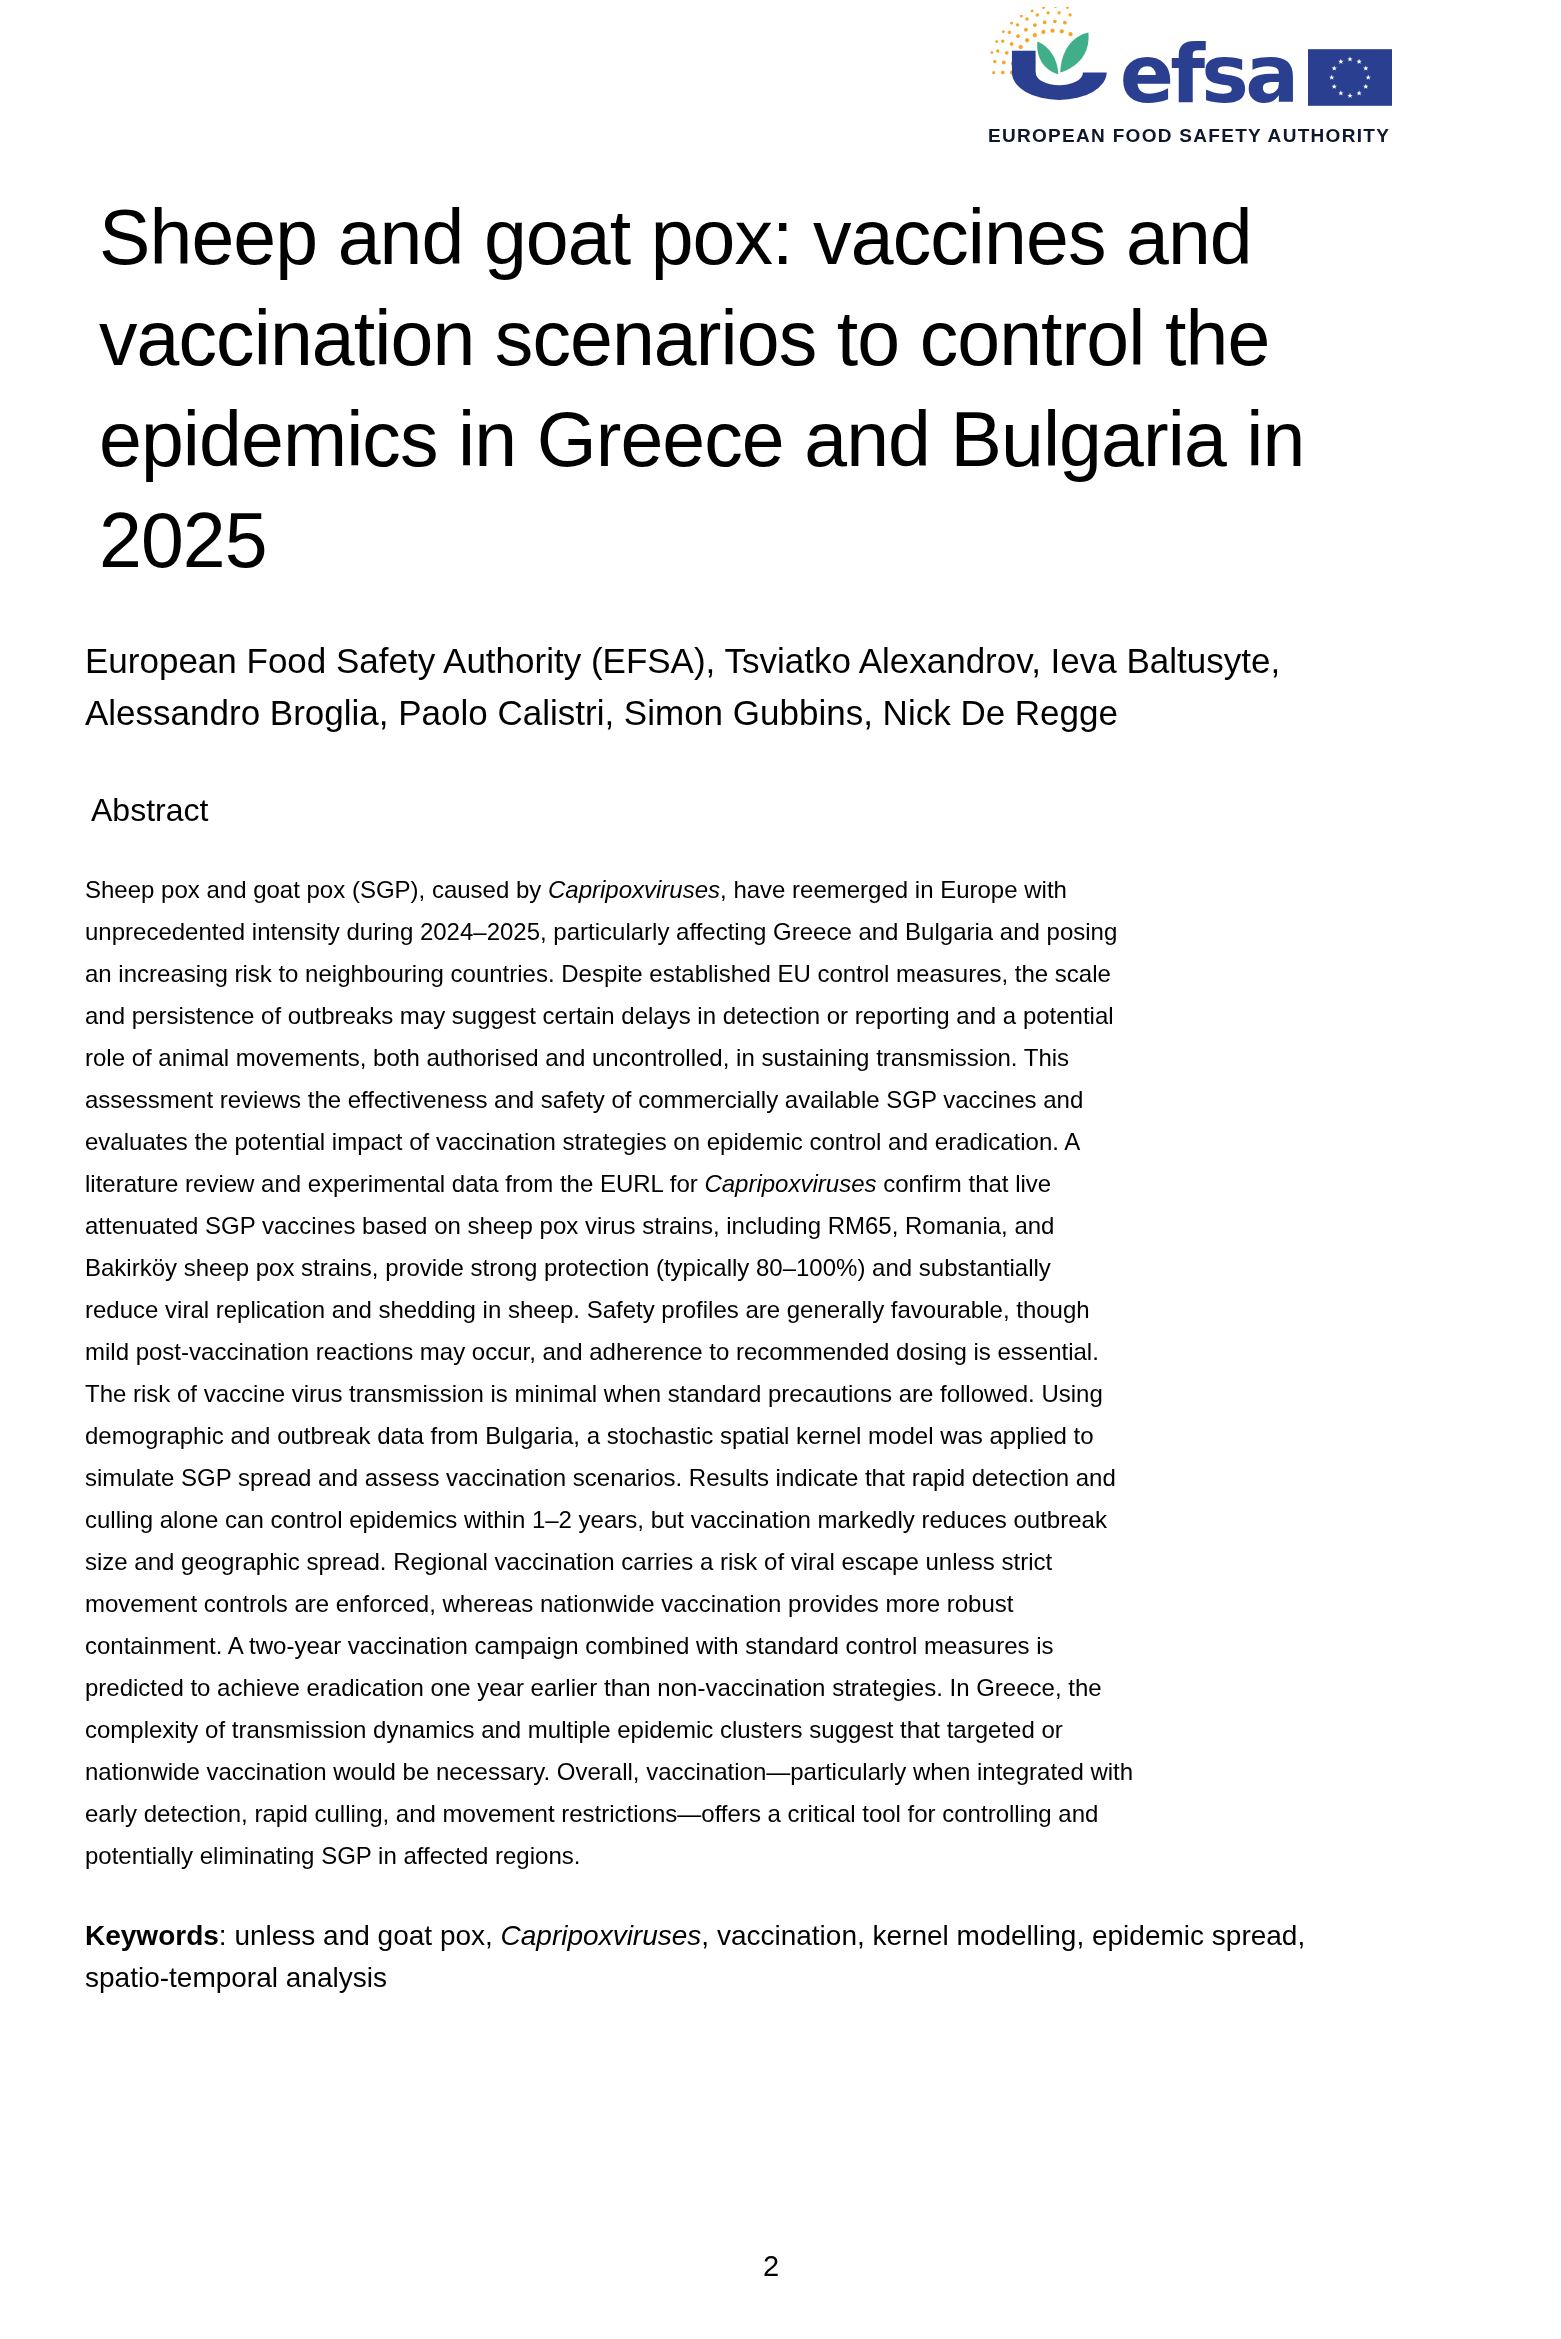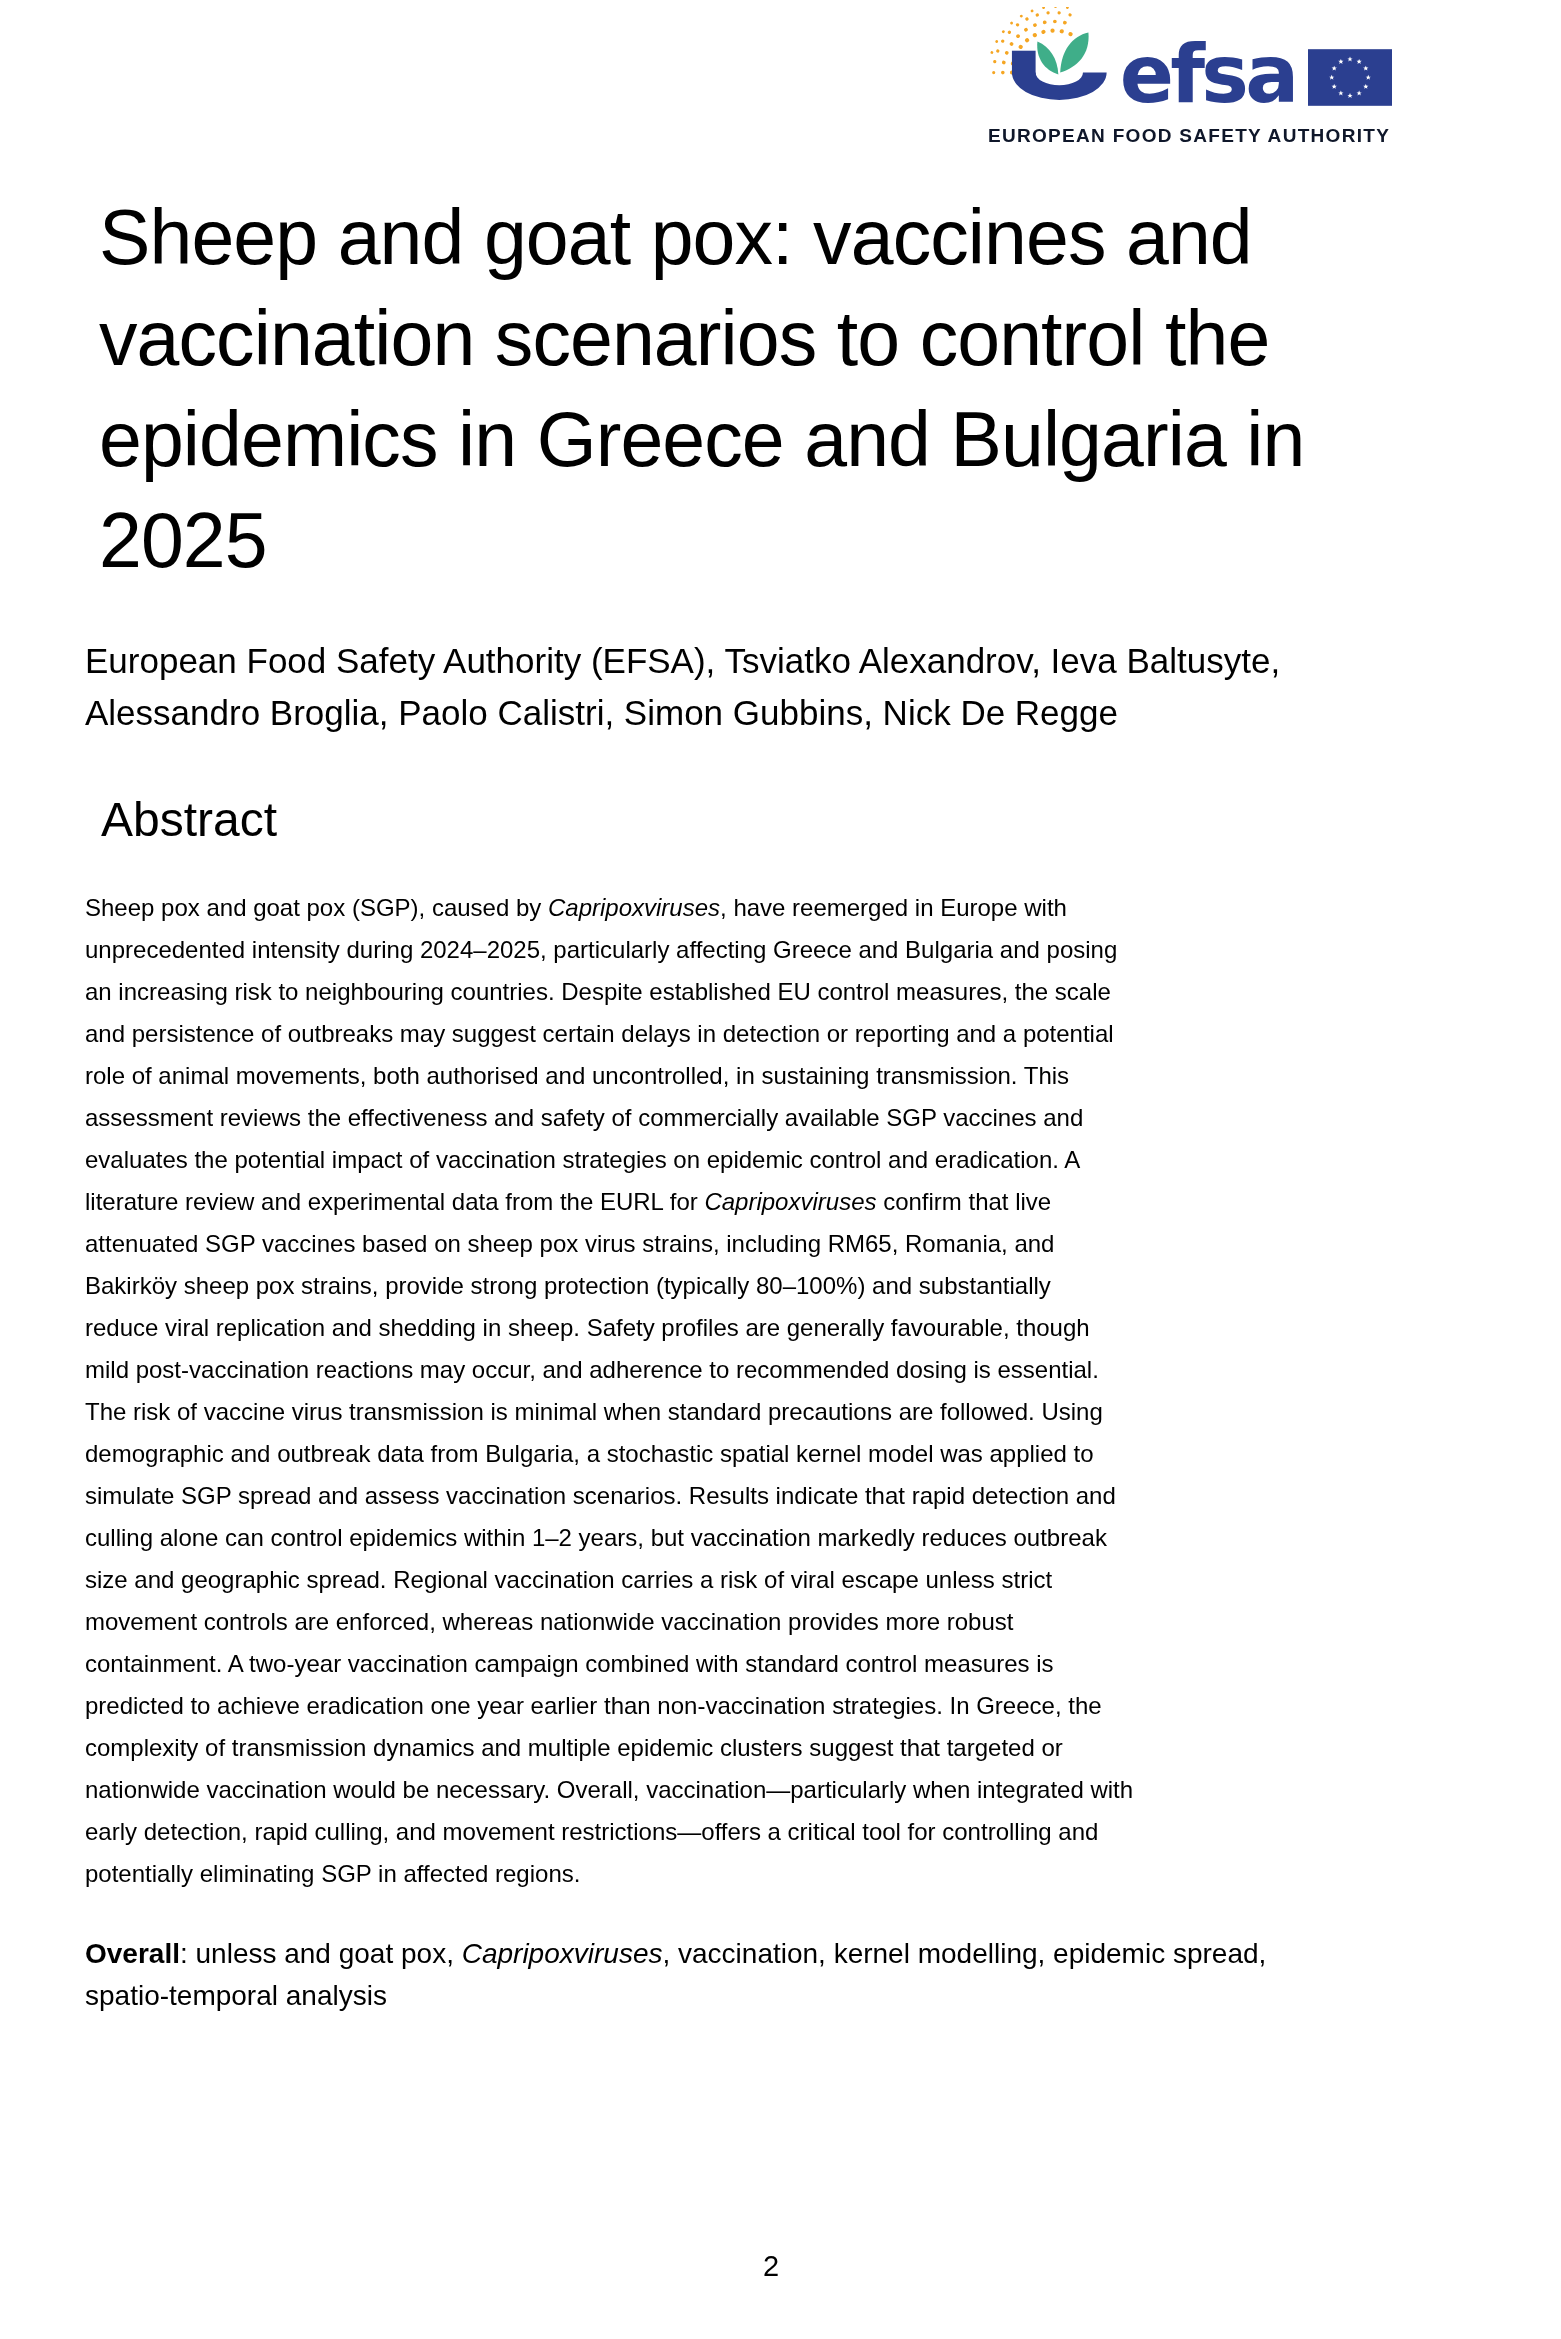--- a/index.html
+++ b/index.html
@@ -70,22 +70,22 @@
     white-space: pre-line;
     color: #000000;
   }
   .doc-authors {
     margin-top: 44px;
     font-size: 35px;
     line-height: 52px;
     white-space: pre-line;
   }
   .abstract-heading {
-    margin: 53px 0 0 16px;
-    font-size: 48px;
+    margin: 53px 0 0 6px;
+    font-size: 32px;
     font-weight: normal;
   }
   .abstract-body {
     margin-top: 40px;
     font-size: 24px;
     line-height: 42px;
     white-space: pre-line;
   }
   .keywords {
     margin-top: 38px;
@@ -187,20 +187,20 @@
 culling alone can control epidemics within 1–2 years, but vaccination markedly reduces outbreak
 size and geographic spread. Regional vaccination carries a risk of viral escape unless strict
 movement controls are enforced, whereas nationwide vaccination provides more robust
 containment. A two-year vaccination campaign combined with standard control measures is
 predicted to achieve eradication one year earlier than non-vaccination strategies. In Greece, the
 complexity of transmission dynamics and multiple epidemic clusters suggest that targeted or
 nationwide vaccination would be necessary. Overall, vaccination—particularly when integrated with
 early detection, rapid culling, and movement restrictions—offers a critical tool for controlling and
 potentially eliminating SGP in affected regions.</span></div>
 
-    <div class="keywords"><b>Overall</b><span>: unless and goat pox, </span><i>Capripoxviruses</i><span>, vaccination, kernel modelling, epidemic spread,
+    <div class="keywords"><b>Keywords</b><span>: unless and goat pox, </span><i>Capripoxviruses</i><span>, vaccination, kernel modelling, epidemic spread,
 spatio-temporal analysis</span></div>
   </div>
 
   <div class="page-number">2</div>
 
 </div>
 
 
 </body></html>

